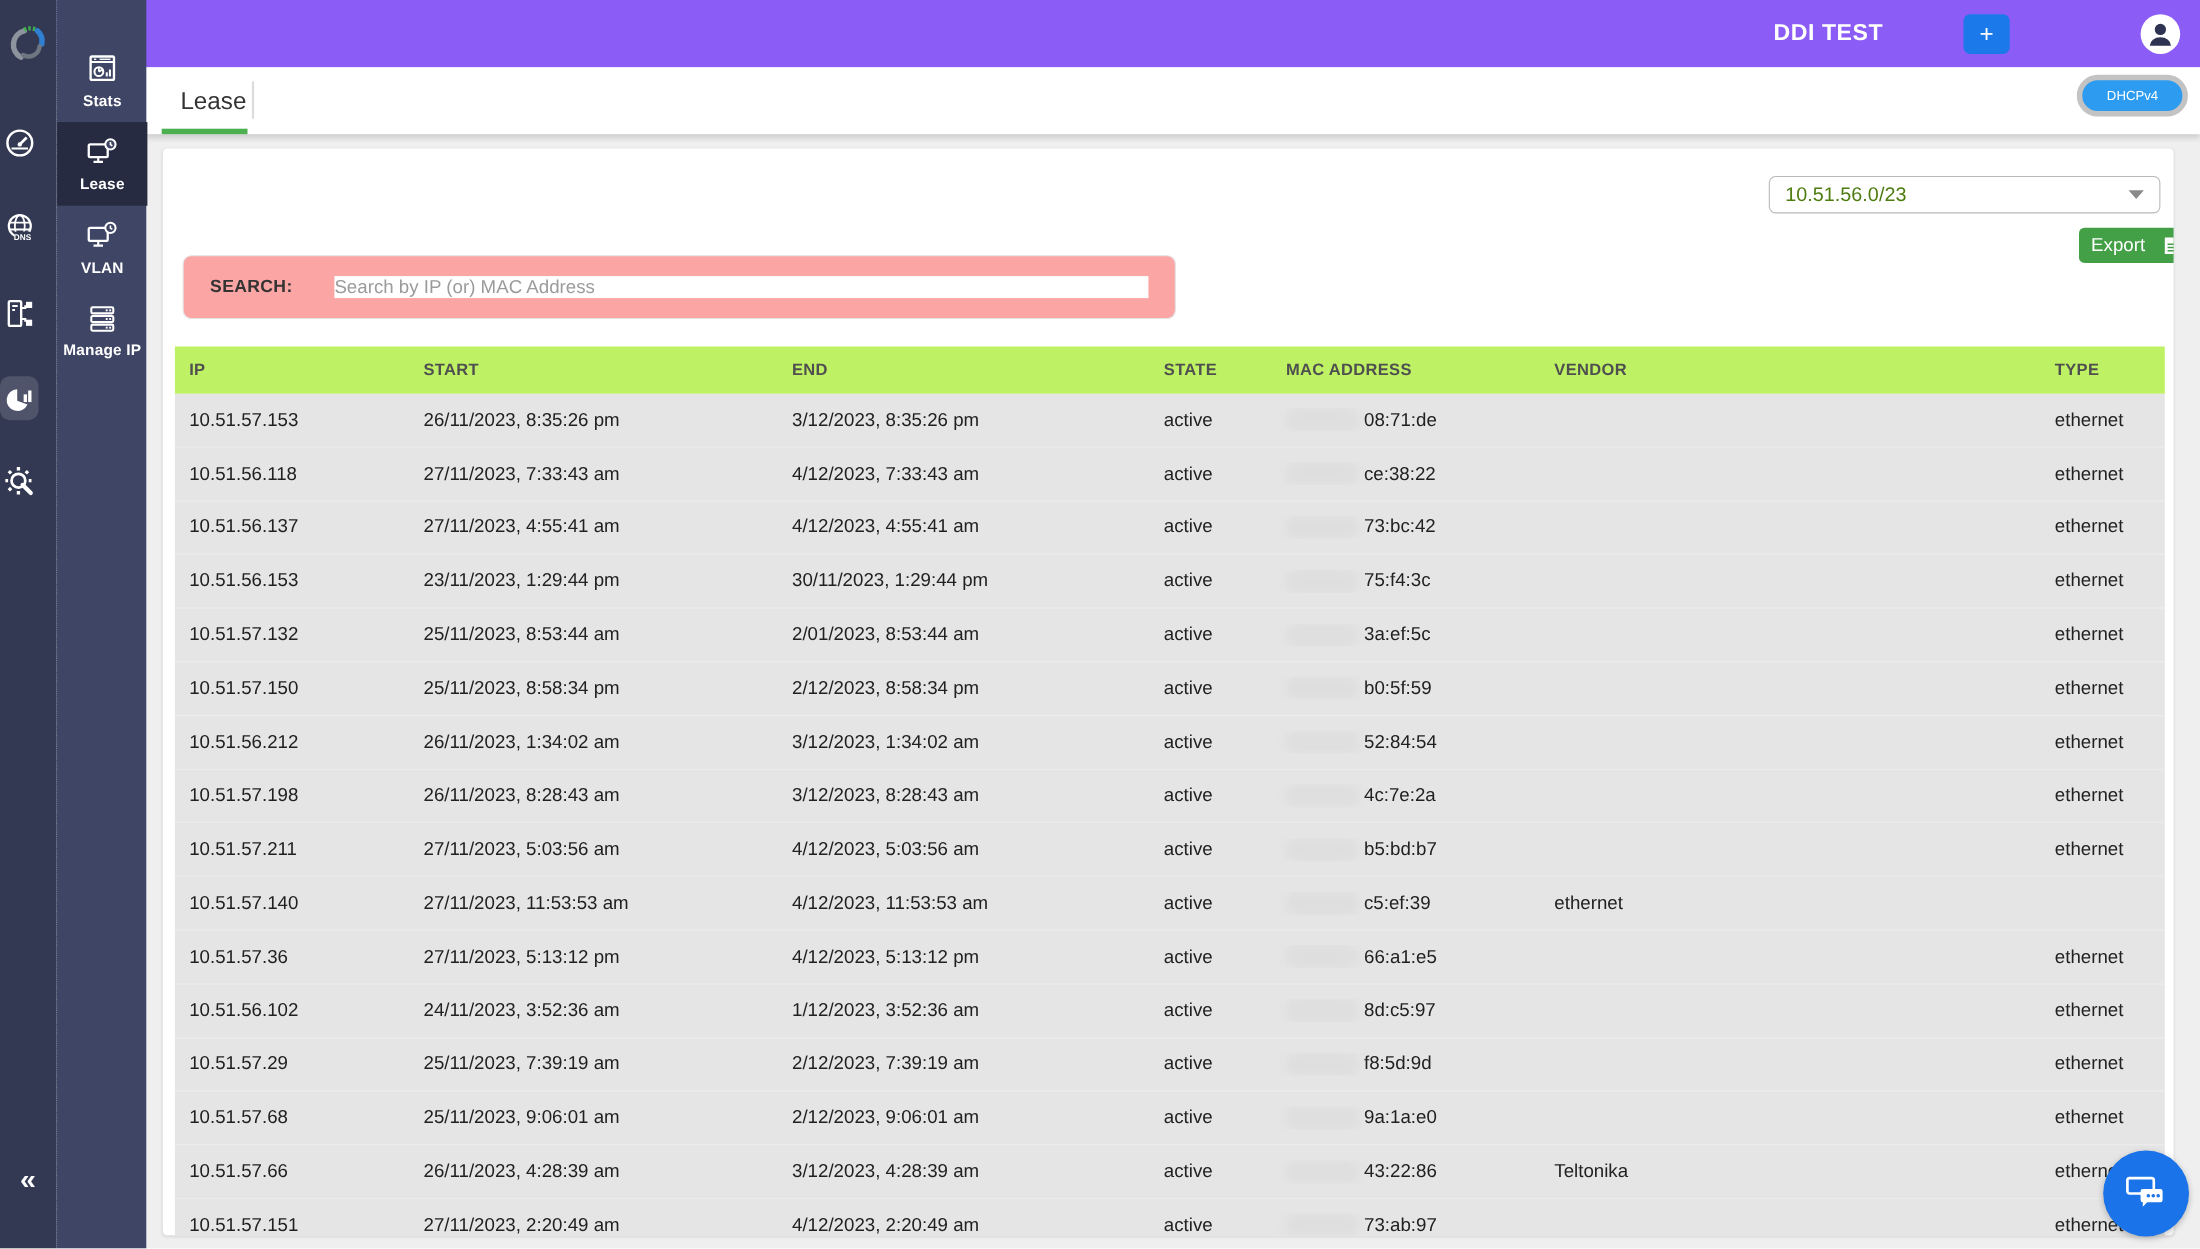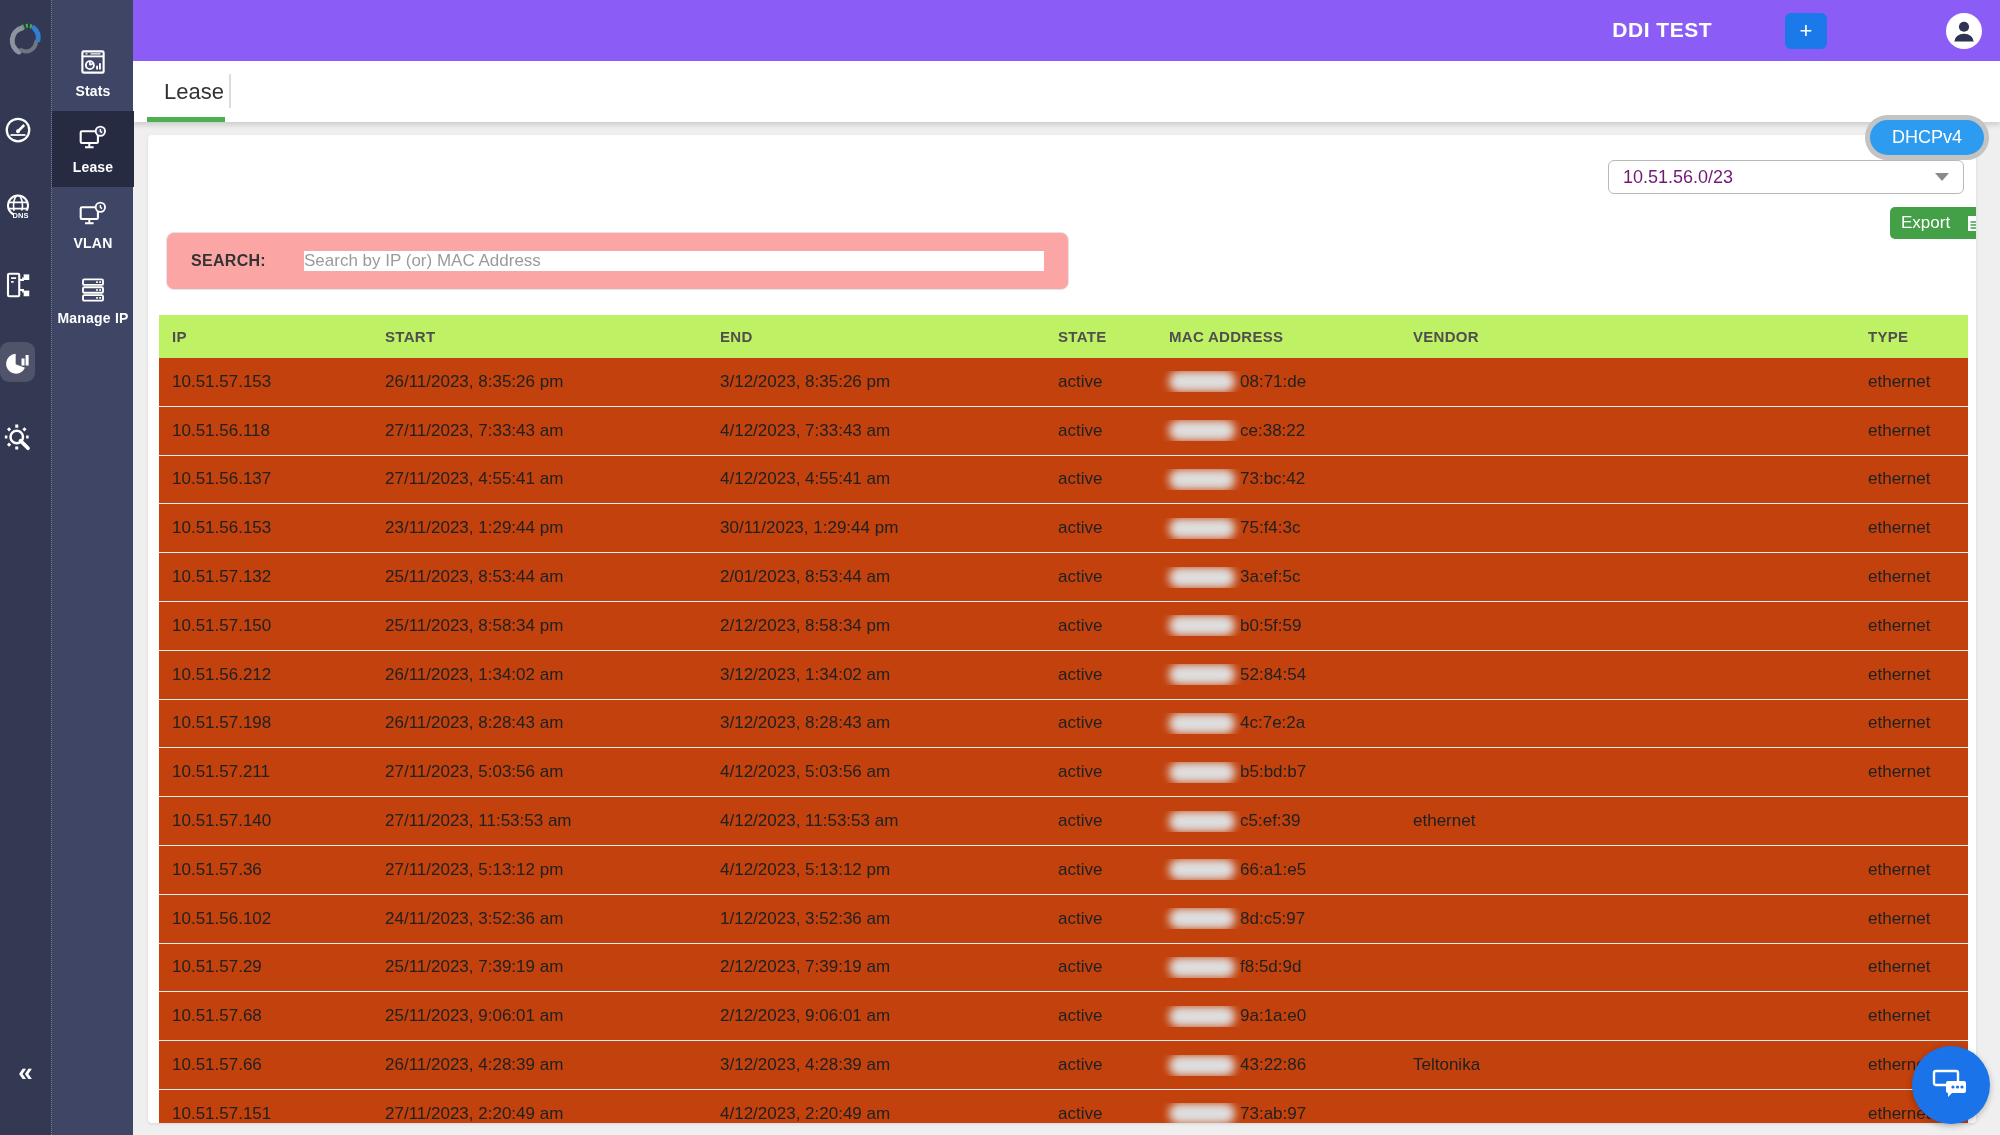--- a/index.html
+++ b/index.html
@@ -26,40 +26,40 @@
   .topbar { position:absolute; left:51px; top:0; width:1949px; height:61px; background:#8b5cf6; z-index:3; }
   .topbar-title { position:absolute; right:288px; top:18px; color:#ffffff; font-size:21px; font-weight:bold; letter-spacing:.5px; }
   .add-btn { position:absolute; right:173px; top:13px; width:42px; height:36px; background:#1b79e9; border:none; border-radius:6px; color:#fff; font-size:22px; line-height:34px; text-align:center; cursor:pointer; }
   .avatar { position:absolute; right:18px; top:13px; width:36px; height:36px; border-radius:50%; background:#ffffff; display:flex; align-items:center; justify-content:center; cursor:pointer; }
 
   
   .tabbar { position:absolute; left:133px; top:61px; width:1867px; height:61px; background:#ffffff; box-shadow:0 3px 5px rgba(0,0,0,0.14); z-index:2; }
   .tab { position:absolute; left:17px; top:0; height:61px; display:flex; align-items:center; padding:0 14px; font-size:22px; color:#333333; cursor:pointer; }
   .tab-underline { position:absolute; left:14px; bottom:0; width:78px; height:5px; background:#4caf50; }
   .tab-sep { position:absolute; left:96px; top:13px; width:2px; height:34px; background:#dcdcdc; }
-  .dhcp-badge { position:absolute; right:11px; top:7px; background:#2d9cf0; border:5px solid #c3c3c3; border-radius:24px; color:#ffffff; font-size:18px; padding:7px 22px; cursor:pointer;margin-top:47px; }
+  .dhcp-badge { position:absolute; right:11px; top:7px; background:#2d9cf0; border:5px solid #c3c3c3; border-radius:24px; color:#ffffff; font-size:12px; padding:7px 22px; cursor:pointer; }
 
   
   .card { position:absolute; left:148px; top:135px; width:1828px; height:988px; background:#ffffff; border-radius:4px; box-shadow:0 1px 3px rgba(0,0,0,0.10); overflow:hidden; z-index:1; }
 
-  .subnet-select { position:absolute; left:1460px; top:25px; width:356px; height:34px; border:1px solid #b9b9b9; border-radius:6px; background:#fff; display:flex; align-items:center; padding:0 14px; font-size:18px; color:#701a75; cursor:pointer; }
+  .subnet-select { position:absolute; left:1460px; top:25px; width:356px; height:34px; border:1px solid #b9b9b9; border-radius:6px; background:#fff; display:flex; align-items:center; padding:0 14px; font-size:18px; color:#4d7c0f; cursor:pointer; }
   .caret { margin-left:auto; width:0; height:0; border-left:7px solid transparent; border-right:7px solid transparent; border-top:8px solid #8a8a8a; }
 
   .export-btn { position:absolute; left:1742px; top:72px; height:32px; background:#43a047; border:none; border-radius:5px; color:#fff; font-size:17px; display:flex; align-items:center; gap:17px; padding:0 11px; cursor:pointer; }
 
   .search-box { position:absolute; left:18px; top:97px; width:903px; height:58px; border:1px solid #e3e3e3; border-radius:8px; background:#fca5a5; display:flex; align-items:center; padding:0 24px; }
   .search-label { font-size:16px; font-weight:bold; color:#333; letter-spacing:.3px; margin-right:38px; }
   .search-input { border:none; outline:none; flex:1; font-size:17px; color:#333; font-family:"Liberation Sans", sans-serif; }
   .search-input::placeholder { color:#9b9b9b; }
 
   
   .table { position:absolute; left:11px; top:180px; width:1809px; }
   .trow { display:grid; grid-template-columns:213px 335px 338px 111px 244px 455px 1fr; align-items:center; }
   .thead { background:#bef264; height:43px; font-size:15px; font-weight:bold; color:#4f4f4f; letter-spacing:.3px; }
-  .tbody .trow { height:48.8px; border-bottom:1px solid #ececec; font-size:17px; color:#212121; background:#c2410c; }
+  .tbody .trow { height:48.8px; border-bottom:1px solid #ececec; font-size:17px; color:#212121; background:#e5e5e5; }
   .cell { padding-left:13px; white-space:nowrap; overflow:hidden; }
   .mac-cell { display:flex; align-items:center; }
   .mac-redact { width:66px; height:21px; background:#dedede; border-radius:10px; filter:blur(4px); margin-right:5px; flex:none; }
 
   
   .chat-btn { position:absolute; left:1912px; top:1046px; width:78px; height:78px; border-radius:50%; background:#1a73e8; border:none; display:flex; align-items:center; justify-content:center; cursor:pointer; box-shadow:0 2px 6px rgba(0,0,0,0.25); z-index:6; }
 
   svg { display:block; }
 </style>
 </head>

